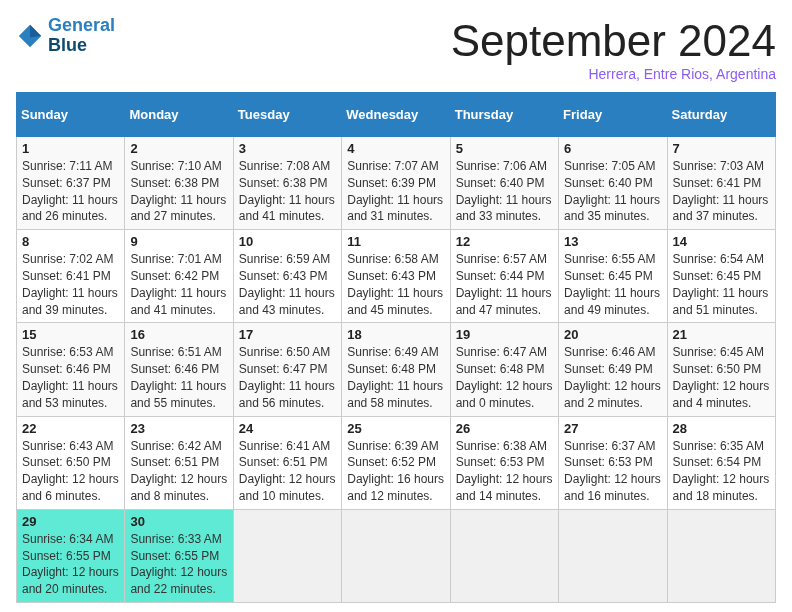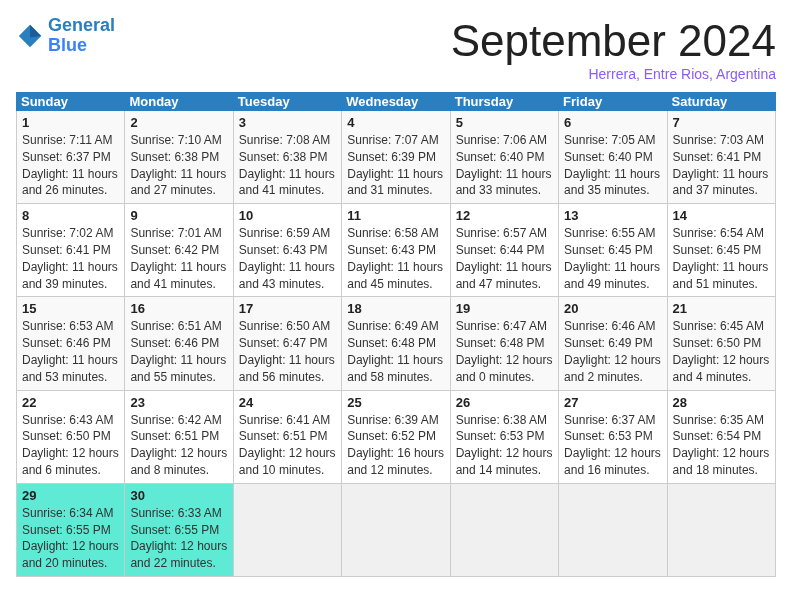--- a/index.html
+++ b/index.html
@@ -47,21 +47,21 @@
       color: #8b5cf6;
     }
     table {
       width: 100%;
       border-collapse: collapse;
       font-size: 11px;
     }
     thead tr th {
       background: #2a7fc1;
       color: #fff;
-      padding: 1px 4px;
+      padding: 14px 4px;
       text-align: left;
       font-size: 13px;
       font-weight: bold;
       border: 1px solid #2a7fc1;
     }
     tbody tr td {
       border: 1px solid #ccc;
       vertical-align: top;
       padding: 4px 5px;
       width: calc(100% / 7);
@@ -95,21 +95,21 @@
 <body>
 
 <div class="header">
   <div class="logo">
     <svg class="logo-icon" viewBox="0 0 40 40">
       <polygon points="20,4 36,20 20,36 4,20" fill="#2a7fc1"></polygon>
       <polygon points="20,4 36,20 20,22" fill="#1a5f9a"></polygon>
     </svg>
     <div class="logo-text">
       <div><span>General</span></div>
-      <div><span style="color:#3b82f6">Blue</span></div>
+      <div><span style="color:#0c4a6e">Blue</span></div>
     </div>
   </div>
   <div class="title-block">
     <div class="month-title">September 2024</div>
     <div class="subtitle">Herrera, Entre Rios, Argentina</div>
   </div>
 </div>
 
 <table>
   <thead>

